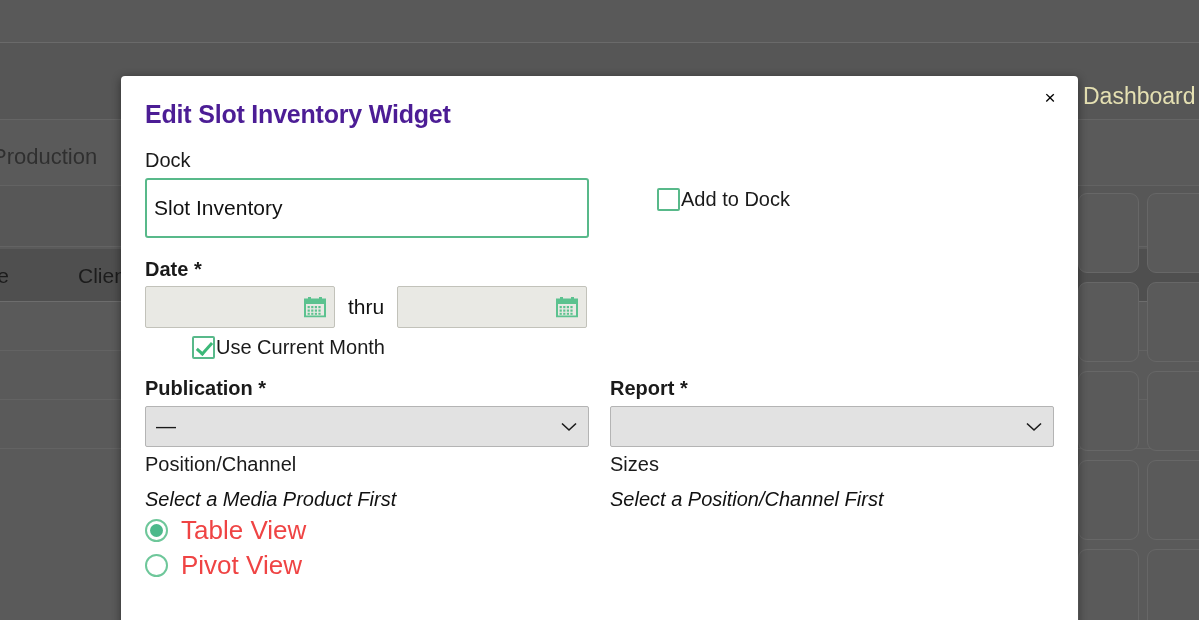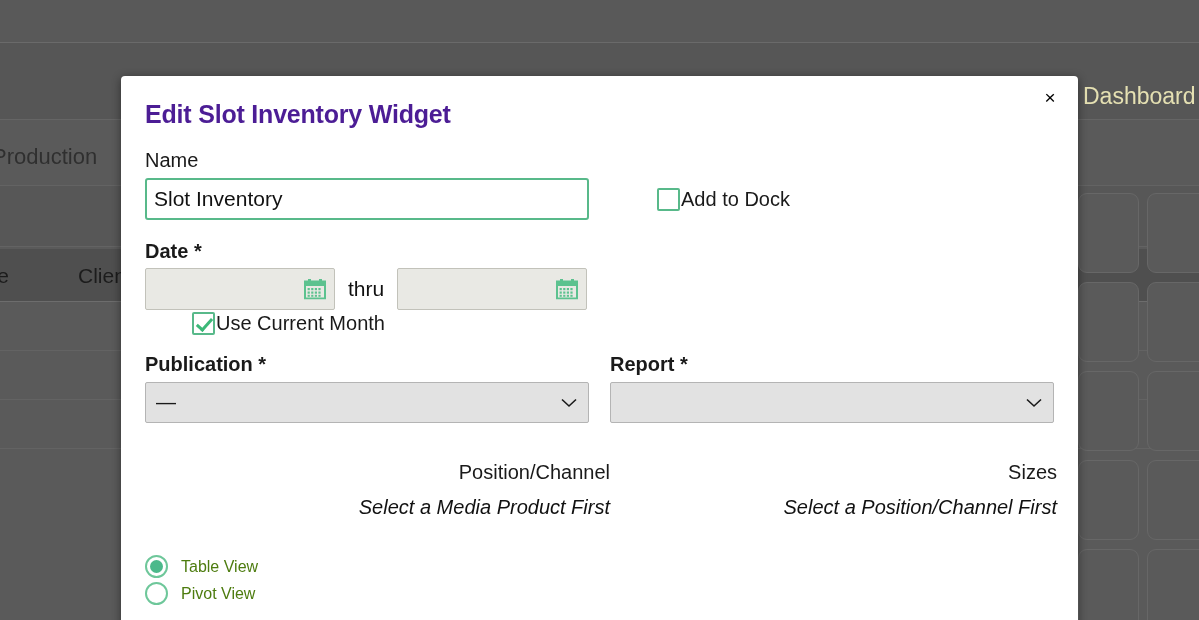--- a/index.html
+++ b/index.html
@@ -173,21 +173,21 @@
     color: #1a1a1a;
     line-height: 26px;
     display: block;
   }
   .lbl.bold { font-weight: bold; }
 
   
   .name-field {
     margin-top: 5px;
     width: 444px;
-    height: 42px;
+    height: 60px;
     box-sizing: border-box;
     border: 2px solid #58b98a;
     border-radius: 3px;
     background: #fff;
     font-size: 21px;
     font-family: "Liberation Sans", sans-serif;
     color: #111;
     padding: 0 7px;
     outline: none;
   }
@@ -310,25 +310,25 @@
     cursor: pointer;
   }
   .rdo.selected::after {
     content: "";
     position: absolute;
     left: 3px; top: 3px;
     width: 13px; height: 13px;
     border-radius: 50%;
     background: #4cb98b;
   }
-  .rdo-lbl { font-size: 16px; color: #4d7c0f; }
+  .rdo-lbl { font-size: 26px; color: #ef4444; }
 
   .mt16 { margin-top: 16px; }
   .mt18 { margin-top: 18px; }
-  .mt22 { margin-top: 36px; text-align: right; }
+  .mt22 { margin-top: 4px; }
 </style>
 </head>
 <body>
 
 <div id="backdrop">
   <div class="bg-topbar"></div>
   <div class="bg-navrow"></div>
 
   <div class="bg-nav-label">Production</div>
   <div class="bg-nav-caret"></div>
@@ -362,21 +362,21 @@
 <div id="modal">
 
   <button class="modal-close">×</button>
 
   <div class="modal-title">Edit Slot Inventory Widget</div>
 
   <div class="form">
 
     <div class="row">
       <div class="col-left">
-        <span class="lbl">Name</span>
+        <span class="lbl">Dock</span>
         <input class="name-field" type="text" value="Slot Inventory" style="">
       </div>
       <div class="col-right" style="padding-top:31px">
         <div class="check-wrap">
           <span class="cbx" id="cbx-dock"></span>
           <span class="cbx-lbl">Add to Dock</span>
         </div>
       </div>
     </div>
 
@@ -422,21 +422,21 @@
               <rect x="10.8" y="13" width="2.2" height="2.2"></rect>
               <rect x="14.4" y="13" width="2.2" height="2.2"></rect>
               <rect x="3.6" y="16.3" width="2.2" height="2"></rect>
               <rect x="7.2" y="16.3" width="2.2" height="2"></rect>
               <rect x="10.8" y="16.3" width="2.2" height="2"></rect>
               <rect x="14.4" y="16.3" width="2.2" height="2"></rect>
             </g>
           </svg>
         </div>
       </div>
-      <div class="check-wrap" style="margin-top:2px">
+      <div class="check-wrap" style="margin-top:8px">
         <span class="cbx checked" id="cbx-month"></span>
         <span class="cbx-lbl">Use Current Month</span>
       </div>
     </div>
 
     <div class="row mt16">
       <div class="col-left">
         <span class="lbl bold">Publication *</span>
         <div class="sel">
           <span>—</span>

